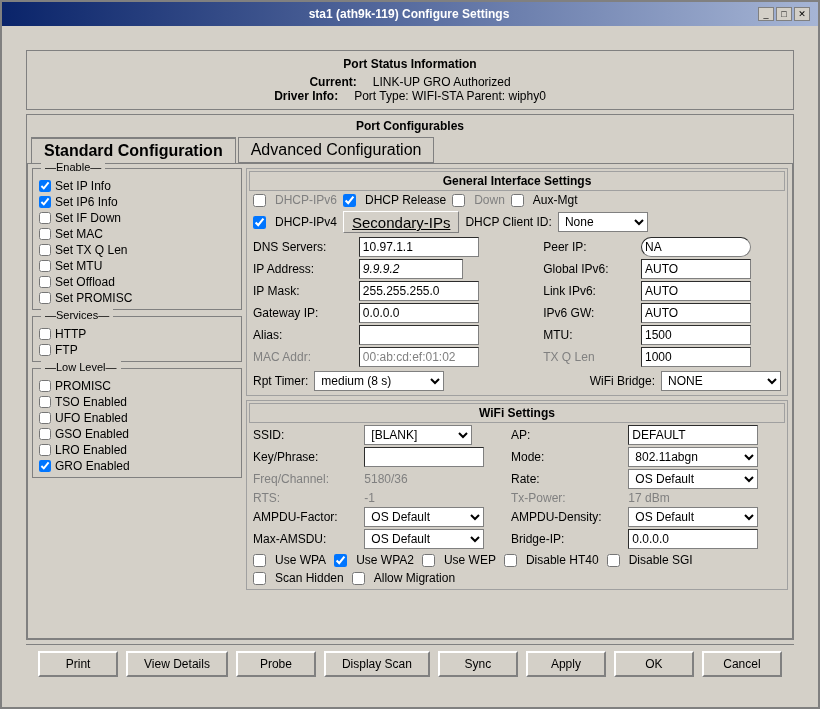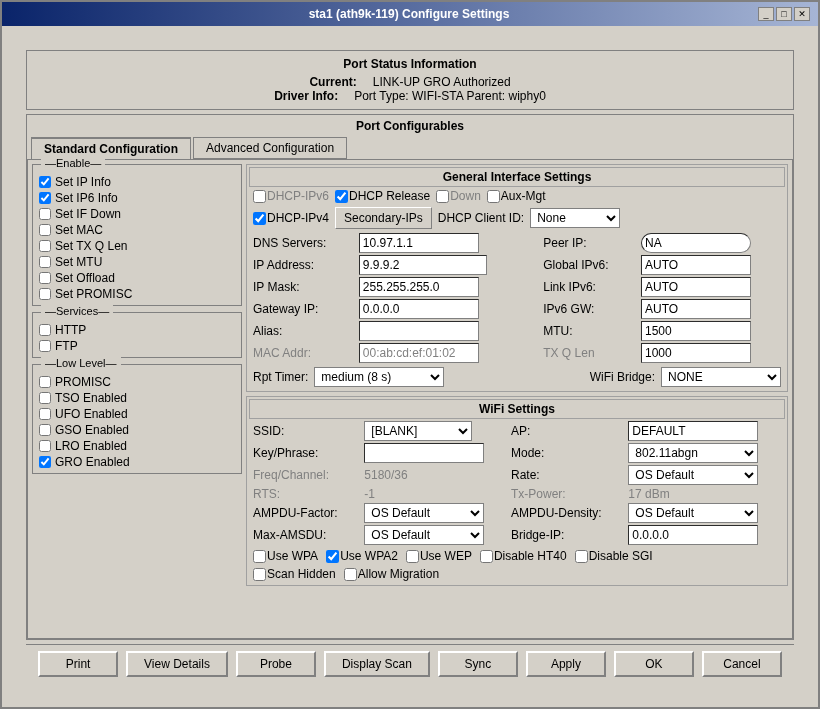--- a/index.html
+++ b/index.html
@@ -90,21 +90,21 @@
       display: flex;
       gap: 2px;
       padding: 0 4px;
       background: #d4d0c8;
     }
     .tab {
       padding: 3px 12px;
       border: 1px solid #808080;
       background: #d4d0c8;
       cursor: pointer;
-      font-size: 12px;
+      font-size: 16px;
     }
     .tab.active {
       background: #d4d0c8;
       border-bottom: 1px solid #d4d0c8;
       margin-bottom: -1px;
       font-weight: bold;
       border-top: 2px solid #808080;
     }
     .tab-content {
       border: 1px solid #808080;
@@ -175,35 +175,36 @@
       background: white;
       font-size: 12px;
       height: 20px;
       padding: 0 2px;
     }
     .btn {
       background: #d4d0c8;
       border: 1px solid;
       border-color: #ffffff #808080 #808080 #ffffff;
       padding: 2px 8px;
-      font-size: 12px;
+      font-size: 15px;
       cursor: pointer;
       height: 22px;
+      text-decoration: underline;
     }
     .dhcp-row {
       display: flex;
       align-items: center;
       gap: 6px;
       padding: 2px 4px;
       flex-wrap: wrap;
     }
     .field-group {
       display: flex;
       align-items: center;
-      gap: 1px;
+      gap: 9px;
     }
     .bottom-bar {
       display: flex;
       justify-content: center;
       gap: 8px;
       padding: 6px 8px;
       background: #d4d0c8;
       border-top: 1px solid #808080;
     }
     .bottom-btn {
@@ -389,21 +390,21 @@
             </div>
 
             <div style="display:grid;grid-template-columns:auto 140px auto auto 140px;gap:2px 4px;align-items:center;padding:2px 4px;">
               <span>DNS Servers:</span>
               <input type="text" value="10.97.1.1" style="width: 120px;">
               <span style="width:8px"></span>
               <span>Peer IP:</span>
               <input type="text" value="NA" style="width: 110px; border-radius: 10px;">
 
               <span>IP Address:</span>
-              <input type="text" value="9.9.9.2" style="width: 128px;">
+              <input type="text" value="9.9.9.2" style="width: 104px; font-style: italic;">
               <span style="width:8px"></span>
               <span>Global IPv6:</span>
               <input type="text" value="AUTO" style="width: 110px;">
 
               <span>IP Mask:</span>
               <input type="text" value="255.255.255.0" style="width: 120px;">
               <span style="width:8px"></span>
               <span>Link IPv6:</span>
               <input type="text" value="AUTO" style="width: 110px;">
 

